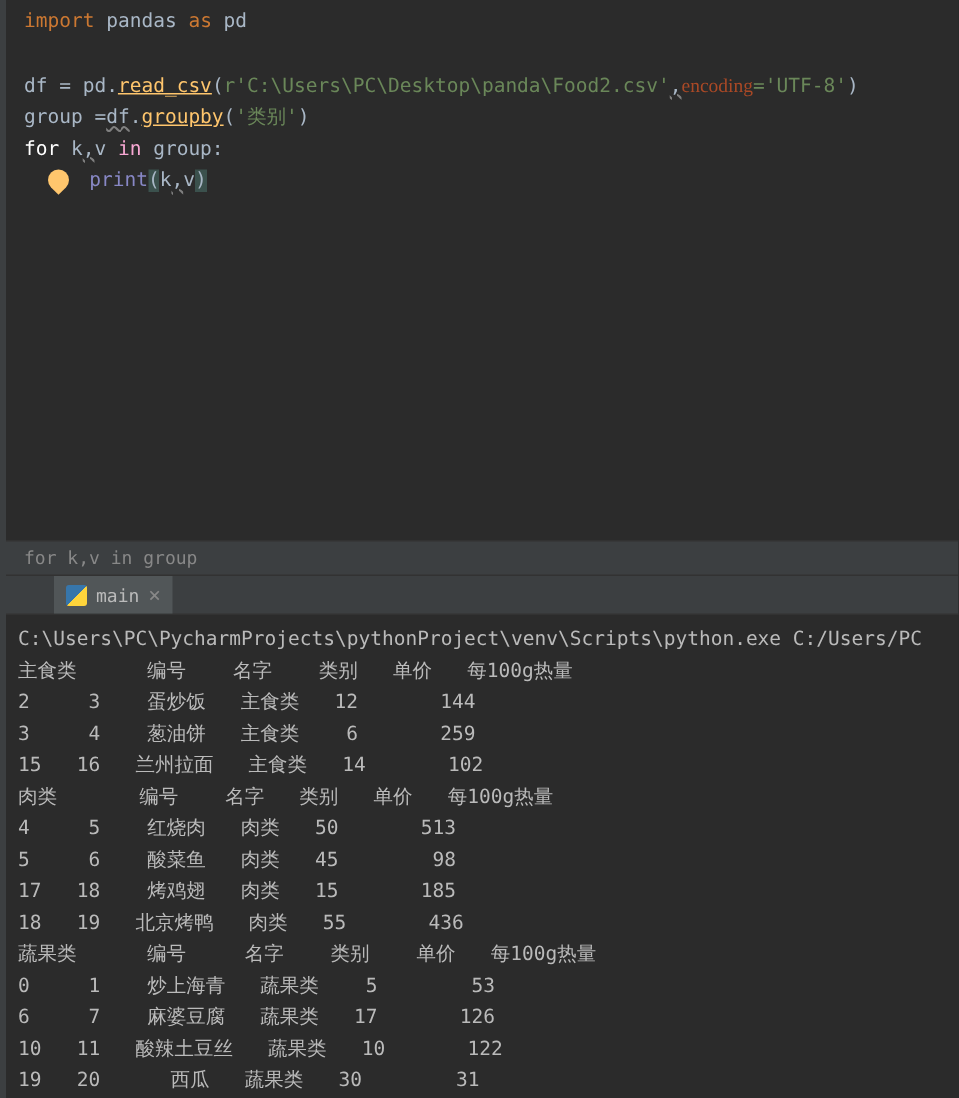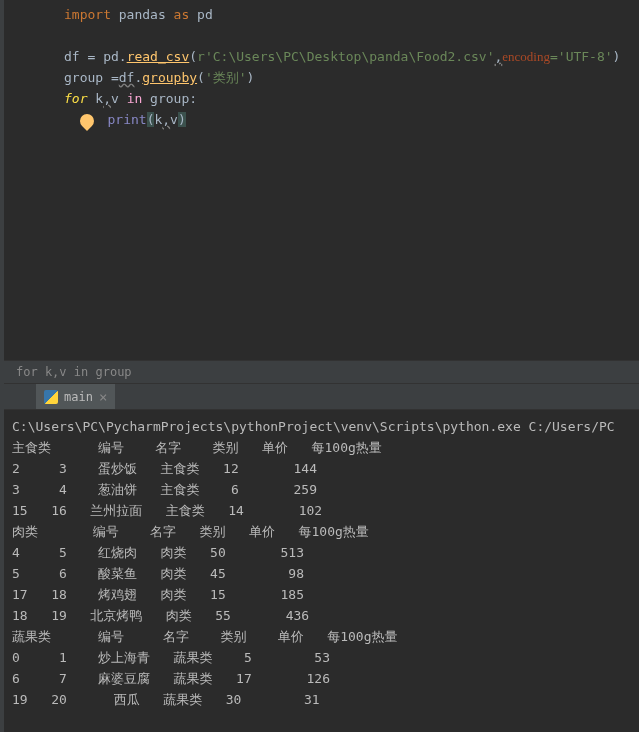--- a/index.html
+++ b/index.html
@@ -12,24 +12,24 @@
       overflow: hidden;
       font-size: 13px;
     }
     .editor {
       background: #2b2b2b;
       padding: 4px 12px;
       height: 360px;
       line-height: 21px;
       position: relative;
     }
-    .code-line { white-space: pre; margin-left: 48px; }
+    .code-line { white-space: pre; }
     .kw-import { color: #cc7832; }
     .kw-as { color: #cc7832; }
-    .kw-for { color: #fde047; font-style: italic; }
+    .kw-for { color: #ffffff; }
     .kw-in { color: #f9a8d4; }
     .ident { color: #a9b7c6; }
     .func { color: #ffc66d; text-decoration: underline; }
     .string { color: #6a8759; }
     .param { color: #aa4926; font-family: Liberation Serif, serif; }
     .op { color: #a9b7c6; }
     .builtin { color: #8888c6; }
     .underline { text-decoration: underline wavy #808080; }
     .bulb {
       display: inline-block;
@@ -121,15 +121,16 @@
     <div class="console-line">3     4    葱油饼   主食类    6       259</div>
     <div class="console-line">15   16   兰州拉面   主食类   14       102</div>
     <div class="console-line">肉类       编号    名字   类别   单价   每100g热量</div>
     <div class="console-line">4     5    红烧肉   肉类   50       513</div>
     <div class="console-line">5     6    酸菜鱼   肉类   45        98</div>
     <div class="console-line">17   18    烤鸡翅   肉类   15       185</div>
     <div class="console-line">18   19   北京烤鸭   肉类   55       436</div>
     <div class="console-line">蔬果类      编号     名字    类别    单价   每100g热量</div>
     <div class="console-line">0     1    炒上海青   蔬果类    5        53</div>
     <div class="console-line">6     7    麻婆豆腐   蔬果类   17       126</div>
+    <div class="console-line">10   11   酸辣土豆丝   蔬果类   10       122</div>
     <div class="console-line">19   20      西瓜   蔬果类   30        31</div>
   </div>
 </div>
 
 </body></html>

